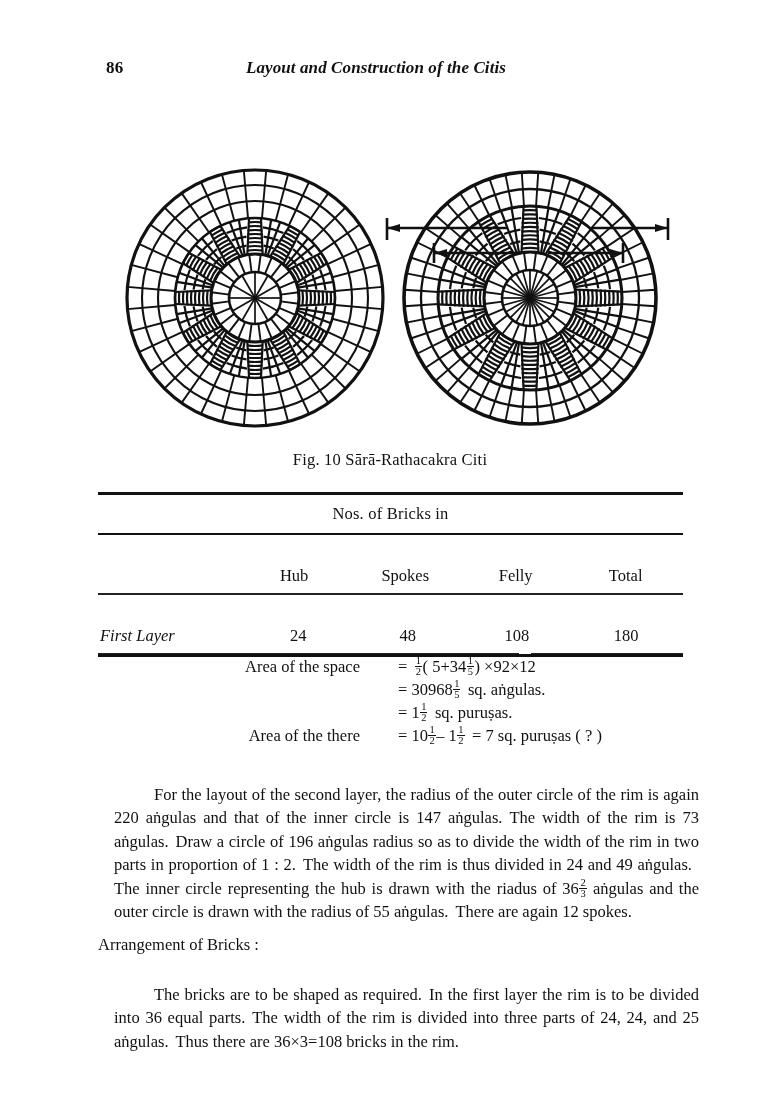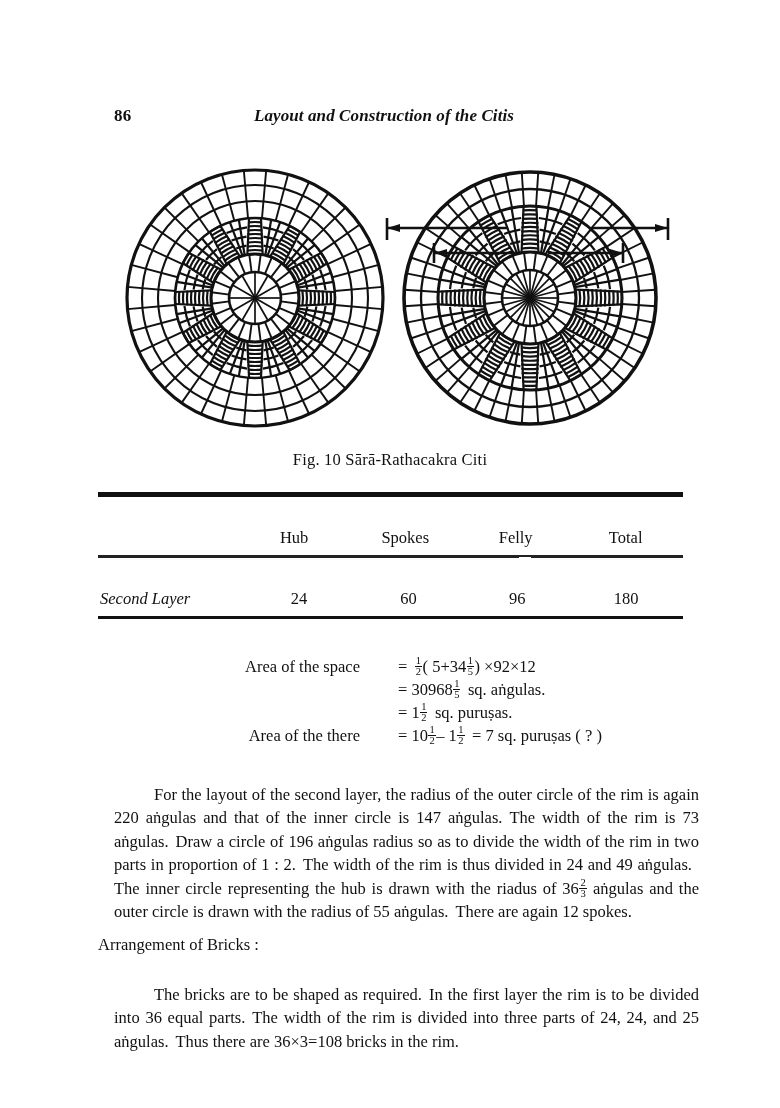--- a/index.html
+++ b/index.html
@@ -13,24 +13,23 @@
     position: relative;
     font-family: "Liberation Serif", "DejaVu Serif", serif;
     color: #111111;
     overflow: hidden;
   }
 
   
   .runhead {
     position: absolute;
     top: 58px;
-    left: 16px;
+    left: 8px;
     width: 632px;
     height: 24px;
-    margin-top: 48px;
   }
   .folio {
     position: absolute;
     left: 98px;
     top: 0;
     font-size: 17px;
     font-weight: bold;
     letter-spacing: 0.2px;
   }
   .runtitle {
@@ -847,48 +846,49 @@
             </g>
           </g>
       </g>
     </g>
   </svg>
   <div class="figcaption">Fig. 10 Sārā-Rathacakra Citi</div>
 </div>
 
 <div class="bricks-table">
   <div class="rule-heavy"></div>
+  <div class="tbl-spantitle">Nos. of Bricks in</div>
   <div class="rule-med"></div>
   <table class="bt">
     <thead>
       <tr>
         <th class="c-label"></th>
         <th class="c-hub">Hub</th>
         <th class="c-spokes">Spokes</th>
         <th class="c-felly">Felly</th>
         <th class="c-total">Total</th>
       </tr>
     </thead>
   </table>
   <div class="rule-thin"></div>
+  <table class="bt">
+    <tbody>
+      <tr>
+        <td class="c-label">First Layer</td>
+        <td class="c-hub">24</td>
+        <td class="c-spokes">48</td>
+        <td class="c-felly">108</td>
+        <td class="c-total">180</td>
+      </tr>
+    </tbody>
+  </table>
   <div class="rule-split">
     <span class="seg-a"></span>
     <span class="seg-b"></span>
   </div>
-  <table class="bt">
-    <tbody>
-      <tr>
-        <td class="c-label">Second Layer</td>
-        <td class="c-hub">24</td>
-        <td class="c-spokes">60</td>
-        <td class="c-felly">96</td>
-        <td class="c-total">180</td>
-      </tr>
-    </tbody>
-  </table>
   <div class="rule-heavy"></div>
 </div>
 
 <div class="mathblock">
 
   <div class="mrow">
     <span class="mlab" style="left:32px;width:230px;">Area of the space</span>
     <span class="mexp">
       <span>=</span><span class="gap"></span><span class="frac"><span class="num">1</span><span class="den">2</span></span><span>( 5+34</span><span class="frac"><span class="num">1</span><span class="den">5</span></span><span>) ×92×12</span>
     </span>

